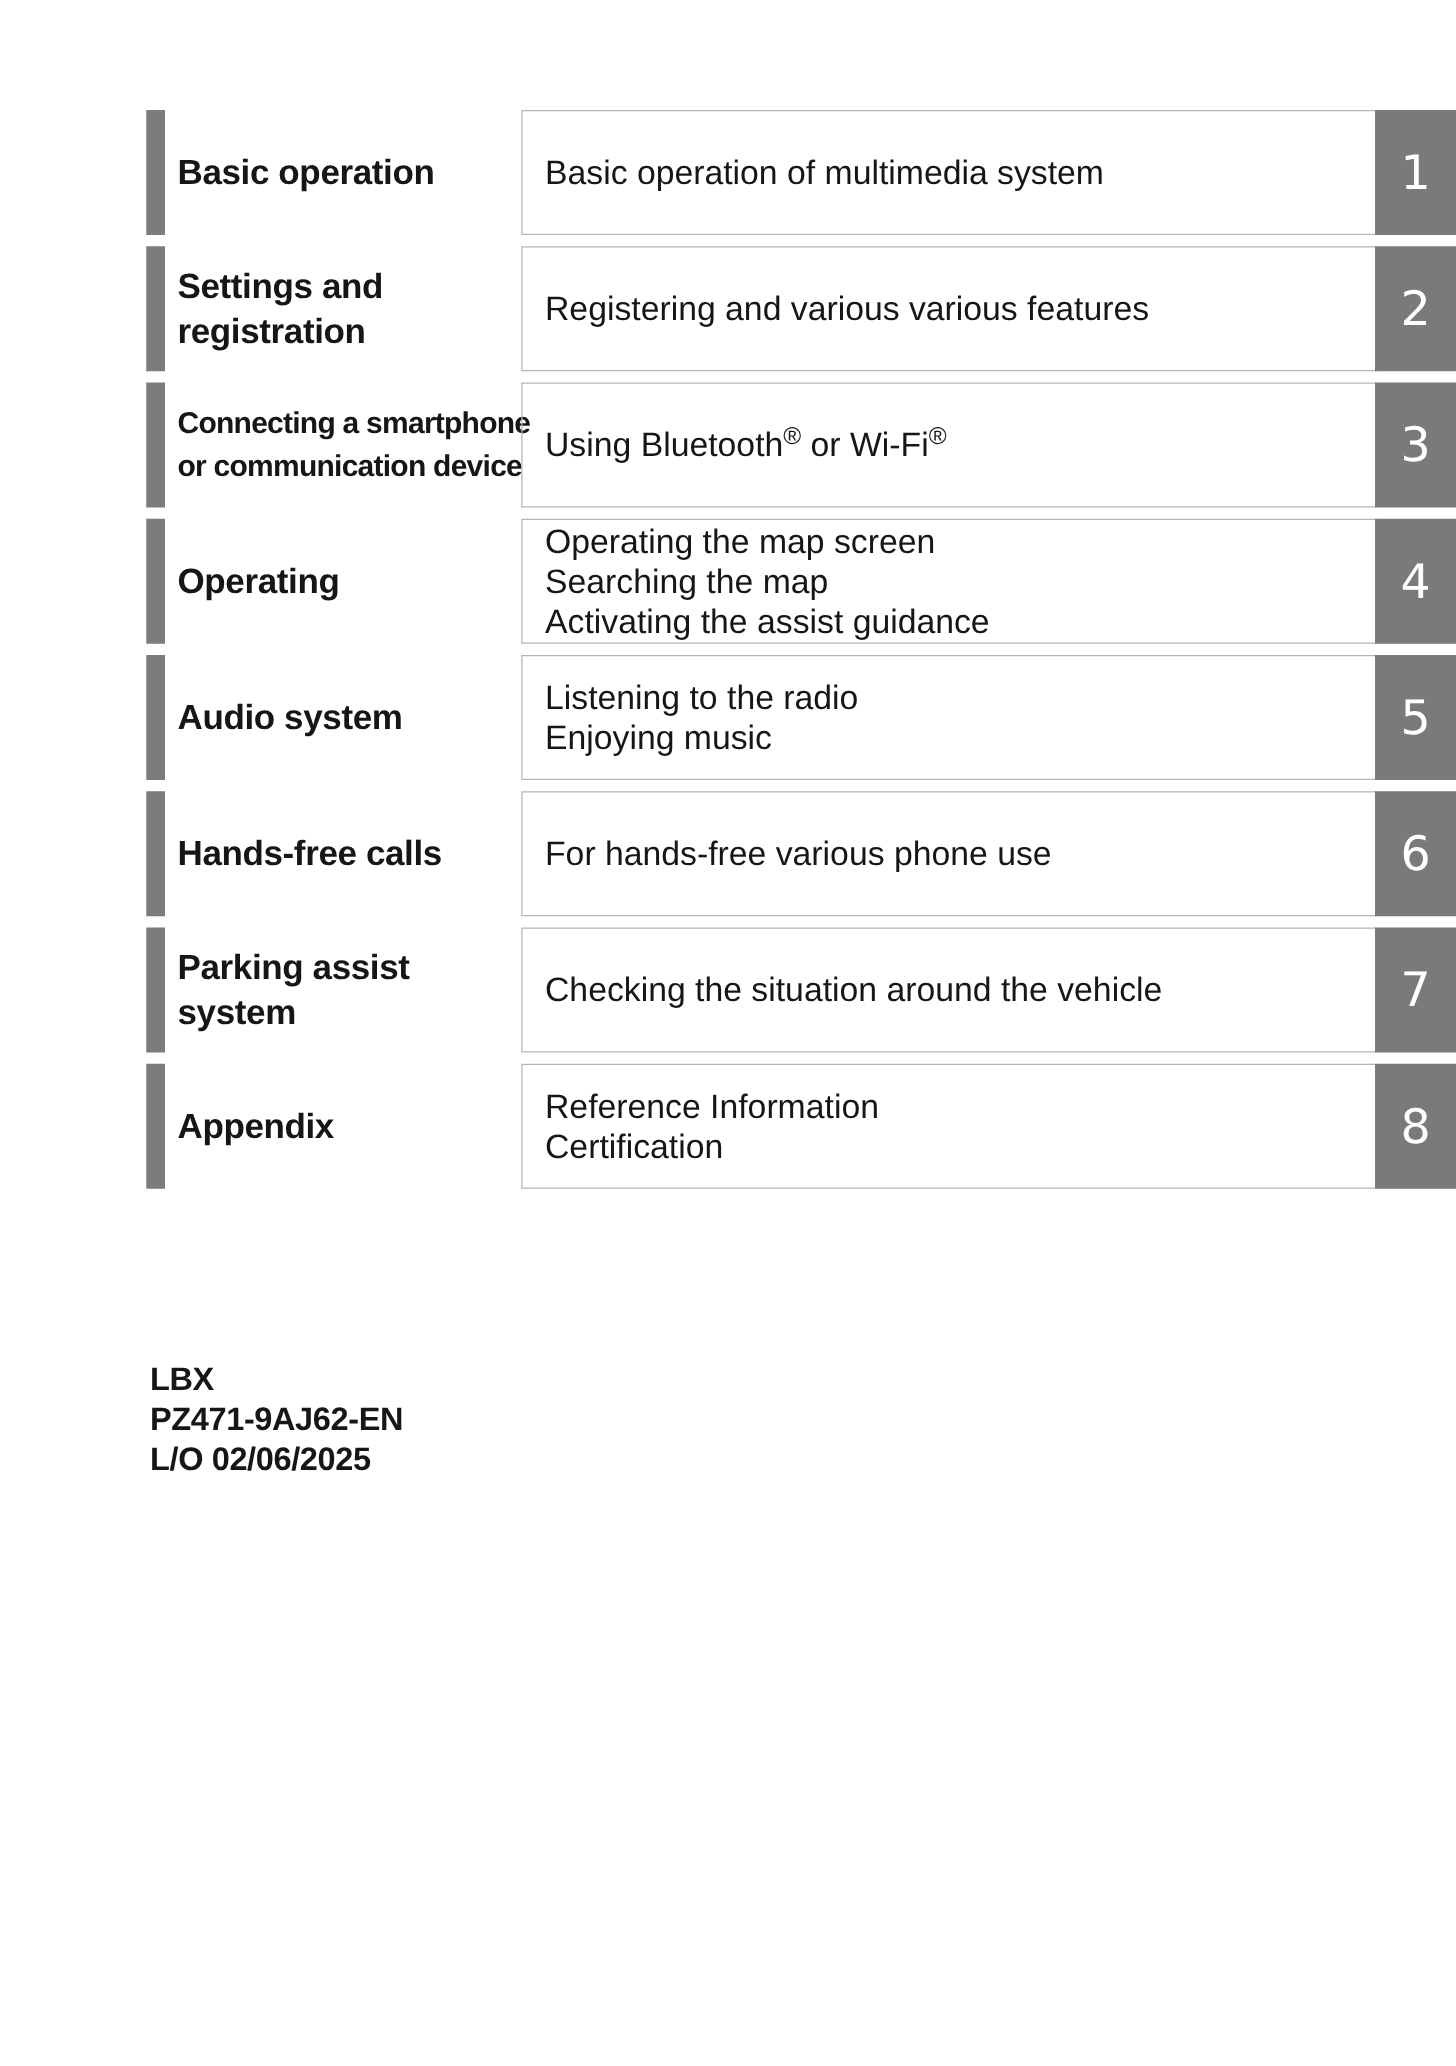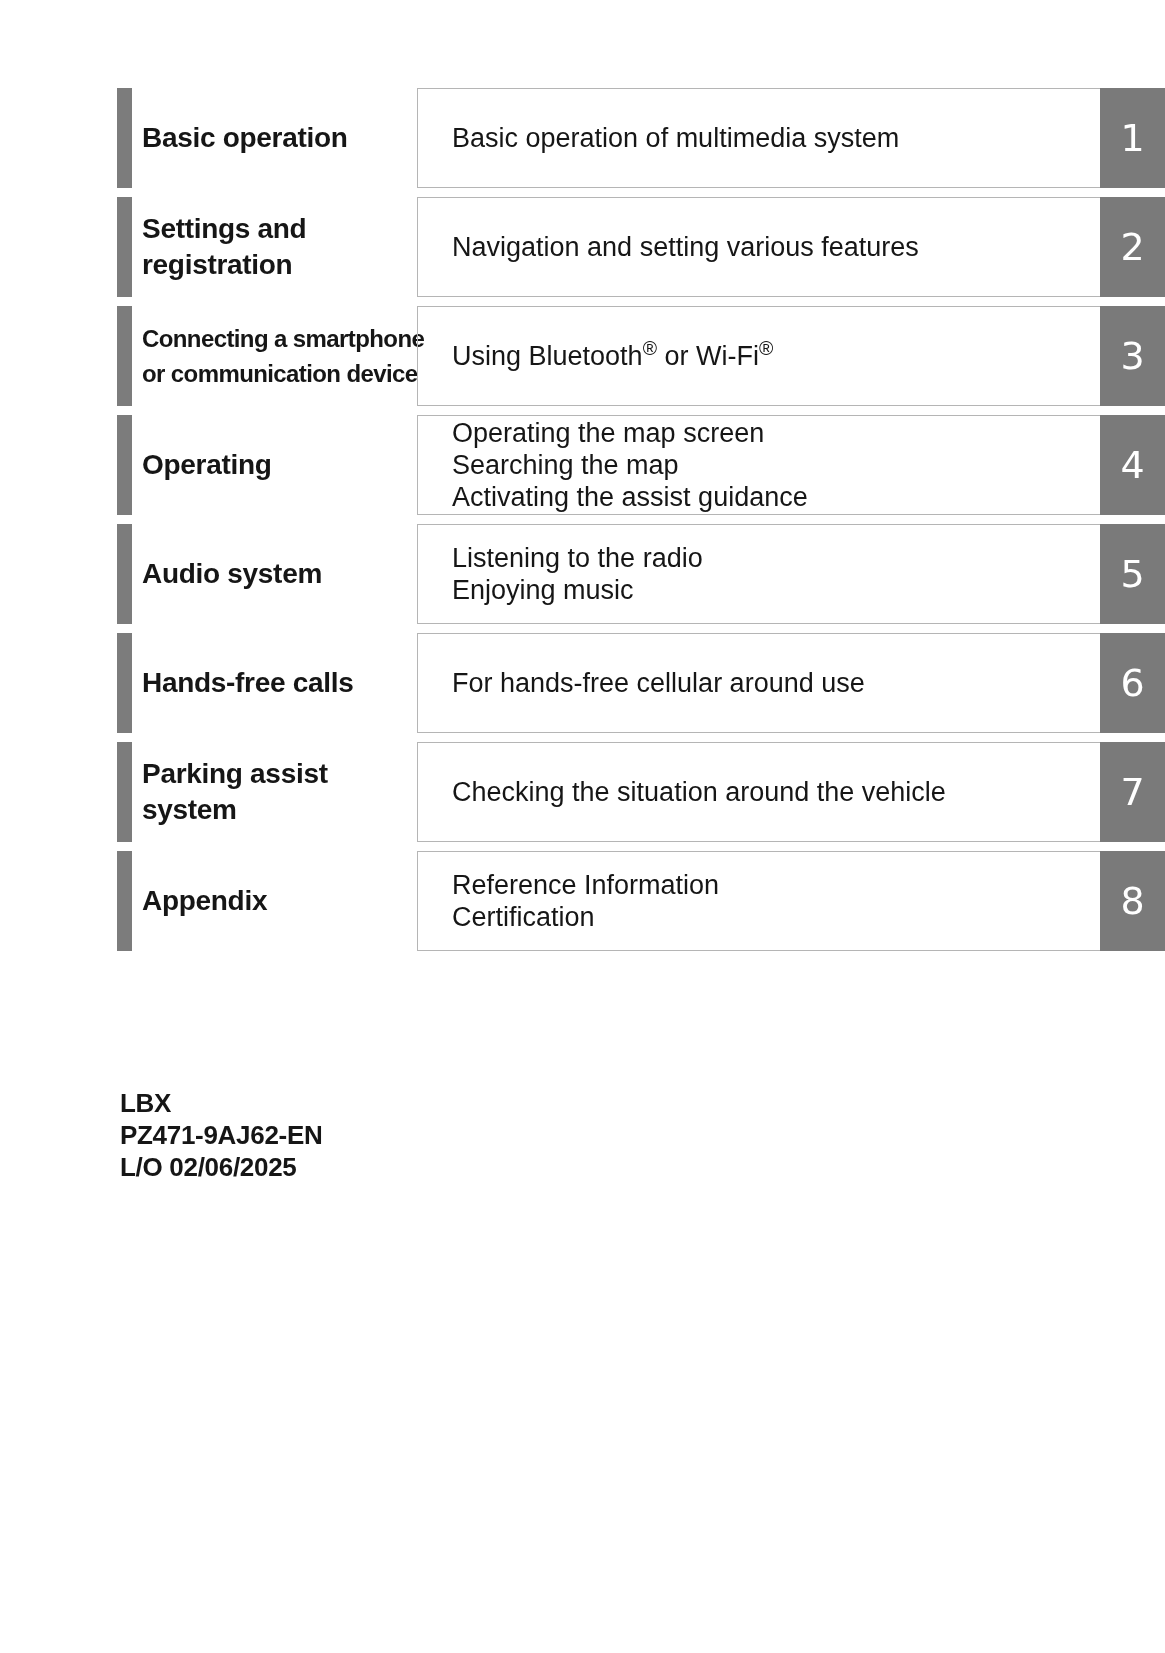--- a/index.html
+++ b/index.html
@@ -60,21 +60,21 @@
     position: absolute;
     left: 417px;
     top: 0;
     width: 684px;
     height: 100%;
     box-sizing: border-box;
     border: 1px solid var(--border-gray, #b5b5b5);
     display: flex;
     flex-direction: column;
     justify-content: center;
-    padding-left: 34px;
+    padding-left: 18px;
     font-size: 27px;
     font-weight: 400;
     line-height: 32px;
   }
   .row-box div { white-space: nowrap; }
   .row-box sup {
     font-size: 0.72em;
     line-height: 0;
     vertical-align: super;
   }
@@ -119,21 +119,21 @@
     <div class="row-tab">1</div>
   </div>
 
   <div class="toc-row">
     <div class="row-bar"></div>
     <div class="row-title">
         <div>Settings and</div>
         <div>registration</div>
       </div>
     <div class="row-box">
-        <div>Navigation and setting various features</div>
+        <div>Registering and various various features</div>
       </div>
     <div class="row-tab">2</div>
   </div>
 
   <div class="toc-row">
     <div class="row-bar"></div>
     <div class="row-title">
         <div>Connecting a smartphone</div>
         <div>or communication device</div>
       </div>
@@ -167,21 +167,21 @@
       </div>
     <div class="row-tab">5</div>
   </div>
 
   <div class="toc-row">
     <div class="row-bar"></div>
     <div class="row-title">
         <div>Hands-free calls</div>
       </div>
     <div class="row-box">
-        <div>For hands-free cellular around use</div>
+        <div>For hands-free various phone use</div>
       </div>
     <div class="row-tab">6</div>
   </div>
 
   <div class="toc-row">
     <div class="row-bar"></div>
     <div class="row-title">
         <div>Parking assist</div>
         <div>system</div>
       </div>

